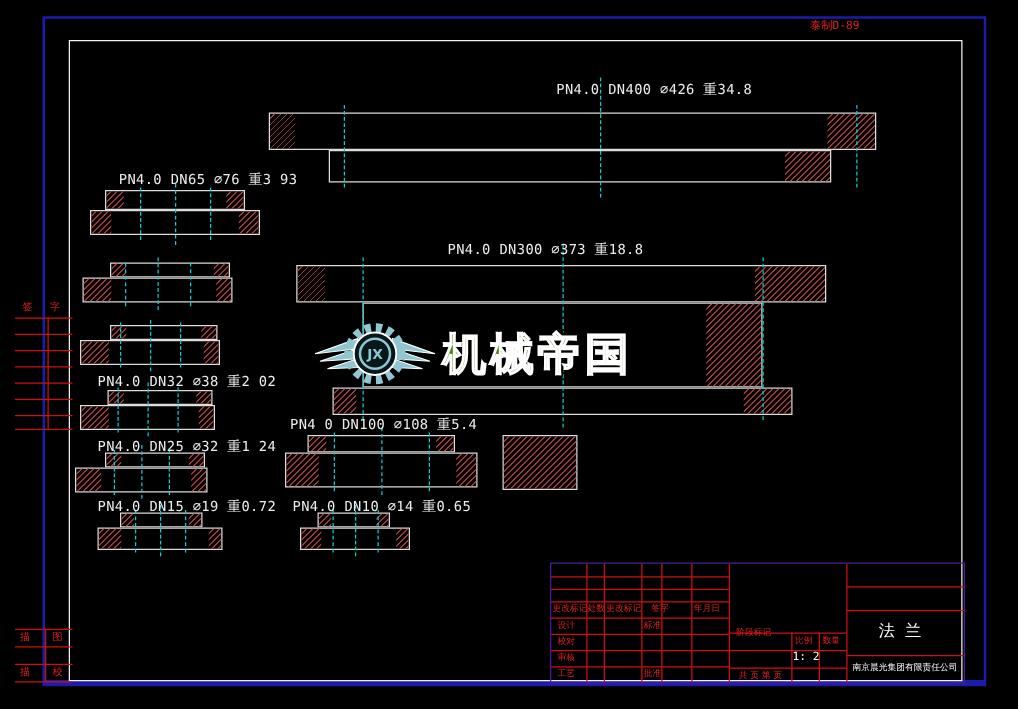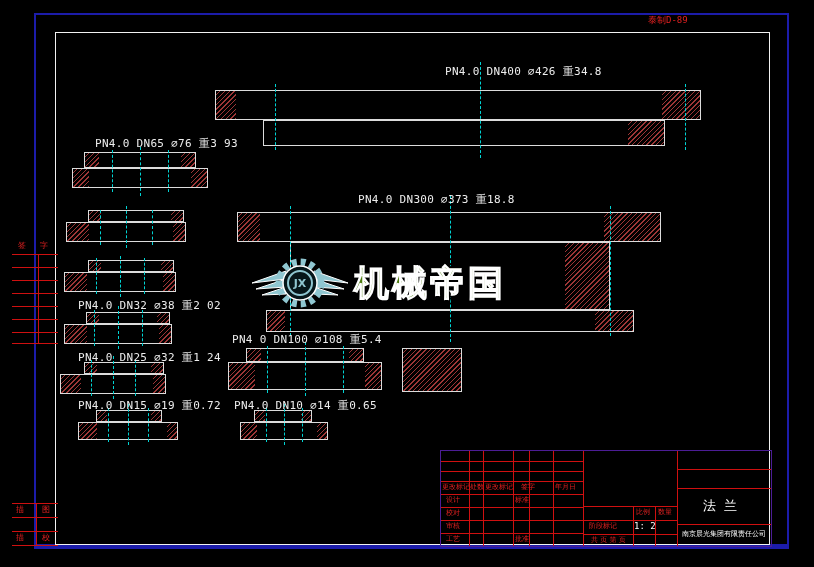--- a/index.html
+++ b/index.html
@@ -256,21 +256,21 @@
     <span class="tbr" style="left:80px;top:33px;">签字</span>
     <span class="tbr" style="left:114px;top:33px;">年月日</span>
 
     <span class="tbr" style="left:5px;top:46px;">设计</span>
     <span class="tbr" style="left:5px;top:59px;text-align:center;">校对</span>
     <span class="tbr" style="left:5px;top:72px;">审核</span>
     <span class="tbr" style="left:5px;top:85px;">工艺</span>
     <span class="tbr" style="left:74px;top:46px;">标准</span>
     <span class="tbr" style="left:74px;top:85px;">批准</span>
 
-    <span class="tbr" style="left:148px;top:72px;font-family:Liberation Serif, serif;">阶段标记</span>
+    <span class="tbr" style="left:148px;top:52px;font-family:Liberation Serif, serif;">阶段标记</span>
     <span class="tbr" style="left:195px;top:58px;">比例</span>
     <span class="tbr" style="left:217px;top:58px;">数量</span>
     <span class="tbw" style="left:193px;top:71px;font-size:9px;font-family:'DejaVu Sans Mono',monospace;">1: 2</span>
     <span class="tbr" style="left:150px;top:86px;">共  页  第  页</span>
 
     <span class="tbw" style="left:236px;top:48px;width:94px;text-align:center;font-size:13px;letter-spacing:8px;">法兰</span>
     <span class="tbw" style="left:237px;top:80px;width:92px;text-align:center;font-size:7px;">南京晨光集团有限责任公司</span>
   </div>
 
 </div>

